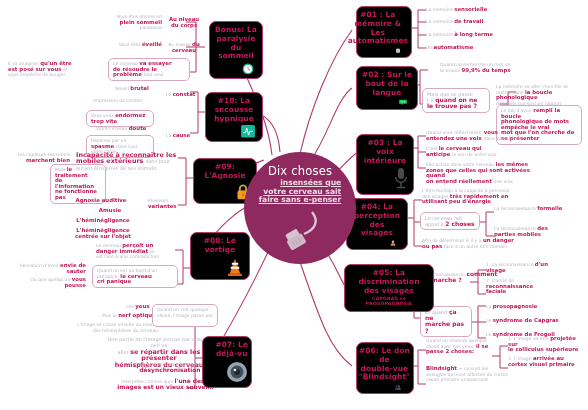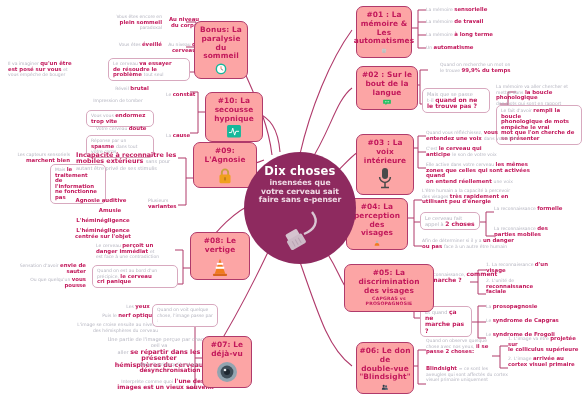--- a/index.html
+++ b/index.html
@@ -17,30 +17,30 @@
   
   .center {
     position:absolute; left:244px; top:152px;
     width:112px; height:112px; border-radius:50%;
     background:#8e2a5f;
     display:flex; flex-direction:column;
     align-items:center; justify-content:flex-start;
     padding-top:12px;
     z-index:6;
   }
-  .center .t1 { color:#fff; font-weight:bold; font-size:11.5px; letter-spacing:.2px; }
-  .center .t2 { color:#f0dbe6; font-weight:bold; font-size:7.6px; line-height:8.6px; text-align:center; margin-top:1px;}
+  .center .t1 { color:#fff; font-weight:normal; font-size:11.5px; letter-spacing:.2px; }
+  .center .t2 { color:#f0dbe6; font-weight:bold; font-size:7.6px; line-height:8.6px; text-align:right; margin-top:1px;text-decoration:underline;}
   .plug { margin-top:3px; }
 
   
   .bnode {
     position:absolute; z-index:5;
     border:1.3px solid #b03a6b; border-radius:7px;
-    background:#fca5a5;
-    display:flex; flex-direction:column; align-items:center;
+    background:#000000;
+    display:flex; flex-direction:column; align-items:flex-end;
     padding:4px 3px 3px;
   }
   .bnode .title {
     color:#c2185b; font-weight:bold; font-size:7.4px;
     line-height:8.8px; text-align:center; letter-spacing:.1px;
   }
   .bnode .sub {
     color:#c2185b; font-weight:bold; font-size:4.6px;
     text-align:center; letter-spacing:.2px; margin-top:1px;
   }
@@ -125,21 +125,21 @@
     <g transform="rotate(-30 18 30)">
       <rect x="10" y="22" width="13" height="7" rx="1.5" fill="#d5c3cf"></rect>
       <rect x="8" y="28" width="17" height="11" rx="2" fill="#cdbac7"></rect>
       <line x1="13" y1="31" x2="13" y2="37" stroke="#b9a3b3" stroke-width="1"></line>
       <line x1="16.5" y1="31" x2="16.5" y2="37" stroke="#b9a3b3" stroke-width="1"></line>
       <line x1="20" y1="31" x2="20" y2="37" stroke="#b9a3b3" stroke-width="1"></line>
     </g>
   </svg>
 </div>
 
-<div class="bnode" style="left:194px;top:21px;width:54px;height:58px;">
+<div class="bnode" style="left:209px;top:21px;width:54px;height:58px;">
   <div class="title" id="t-bonus">Bonus: La<br>paralysie du<br>sommeil</div>
   <svg class="ico" width="22" height="22" viewBox="0 0 22 22">
     <circle cx="11" cy="11" r="10" fill="#14b89a"></circle>
     <circle cx="11" cy="11" r="7.4" fill="#fff"></circle>
     <line x1="11" y1="11" x2="11" y2="6" stroke="#e8623c" stroke-width="1.4"></line>
     <line x1="11" y1="11" x2="15" y2="13.6" stroke="#555" stroke-width="1.3"></line>
   </svg>
 </div>
 <div class="leaf r" style="left:100px;top:14px;width:62px;" id="L-bonus-0">Vous êtes encore en <b>plein sommeil </b>paradoxal </div>
 <div class="leaf c" style="left:162px;top:17px;width:44px;" id="L-bonus-1"><b>Au niveau </b><br><b>du corps </b></div>
@@ -156,21 +156,21 @@
   </svg>
 </div>
 <div class="leaf c" style="left:100px;top:86px;width:64px;" id="L-n10-0">Réveil <b>brutal </b></div>
 <div class="leaf c" style="left:72px;top:98px;width:92px;" id="L-n10-1">Impression de tomber </div>
 <div class="leaf" style="left:166px;top:92px;width:34px;" id="L-n10-2">Le <b>constat </b></div>
 <div class="pill" style="left:86px;top:110px;width:68px;" id="L-n10-3">Vous vous <b>endormez </b><br><b>trop vite </b></div>
 <div class="leaf" style="left:96px;top:126px;width:58px;" id="L-n10-4">Votre cerveau <b>doute </b></div>
 <div class="pill" style="left:86px;top:135px;width:68px;" id="L-n10-5">Réponse par un <b>spasme </b>dans tout votre corps </div>
 <div class="leaf" style="left:166px;top:133px;width:34px;" id="L-n10-6">La <b>cause </b></div>
 
-<div class="bnode" style="left:193px;top:142px;width:64px;height:46px;">
+<div class="bnode" style="left:193px;top:158px;width:64px;height:46px;">
   <div class="title" id="t-n09">#09: L'Agnosie</div>
   <svg class="ico" width="20" height="22" viewBox="0 0 20 22">
     <path d="M6,10 L6,7 A4,4 0 0 1 14,7 L14,10" fill="none" stroke="#c8a23c" stroke-width="2.4"></path>
     <rect x="3" y="9.5" width="14" height="11" rx="2" fill="#f0a01e"></rect>
     <rect x="9" y="13" width="2" height="4" fill="#b8771a"></rect>
   </svg>
 </div>
 <div class="leaf r" style="left:8px;top:152px;width:62px;" id="L-n09-0">Les capteurs sensoriels <b>marchent bien </b></div>
 <div class="pill" style="left:50px;top:164px;width:56px;" id="L-n09-1">Mais <b>le traitement </b><br><b>de l'information </b><br><b>ne fonctionne pas </b></div>
 <div class="leaf big" style="left:76px;top:152px;width:102px;" id="L-n09-2"><b>Incapacité à reconnaître les </b><br><b>mobiles extérieurs </b>sans pour <br>autant être privé de ses stimulis </div>

